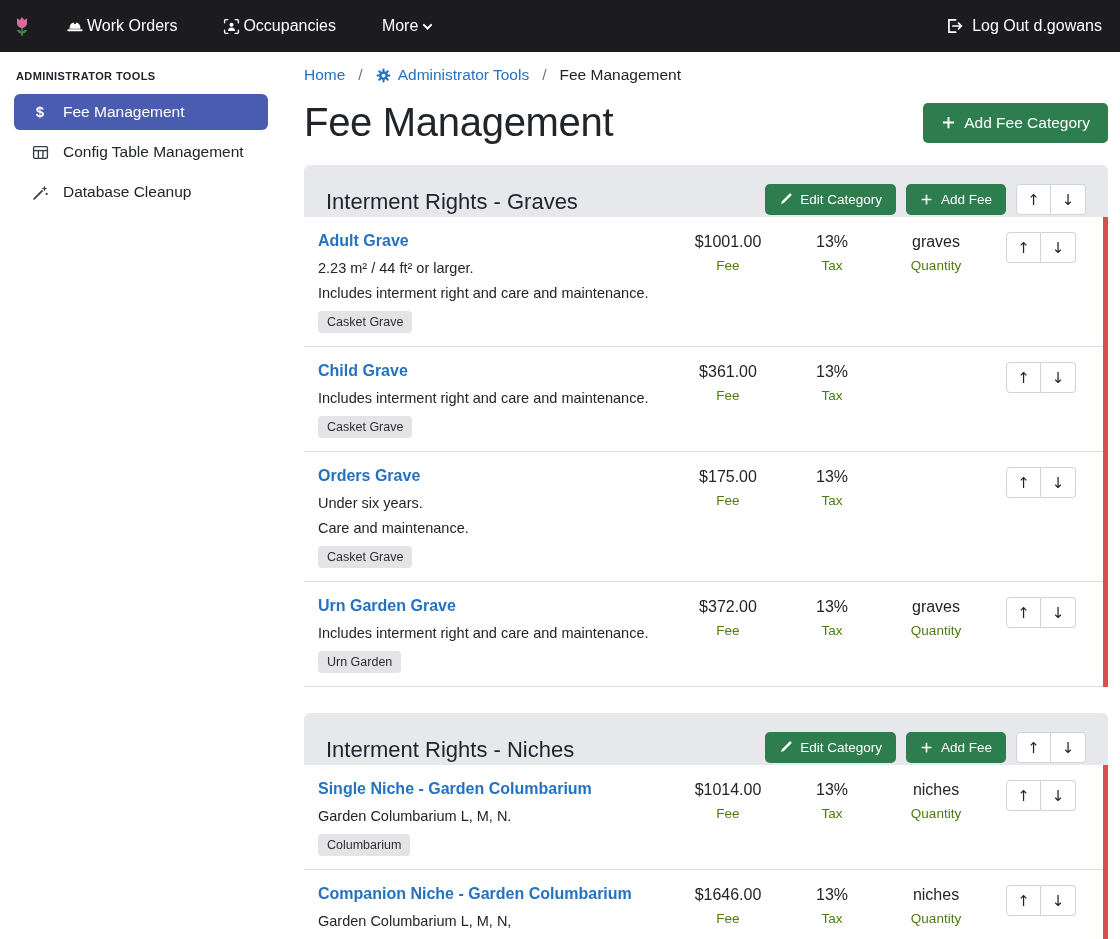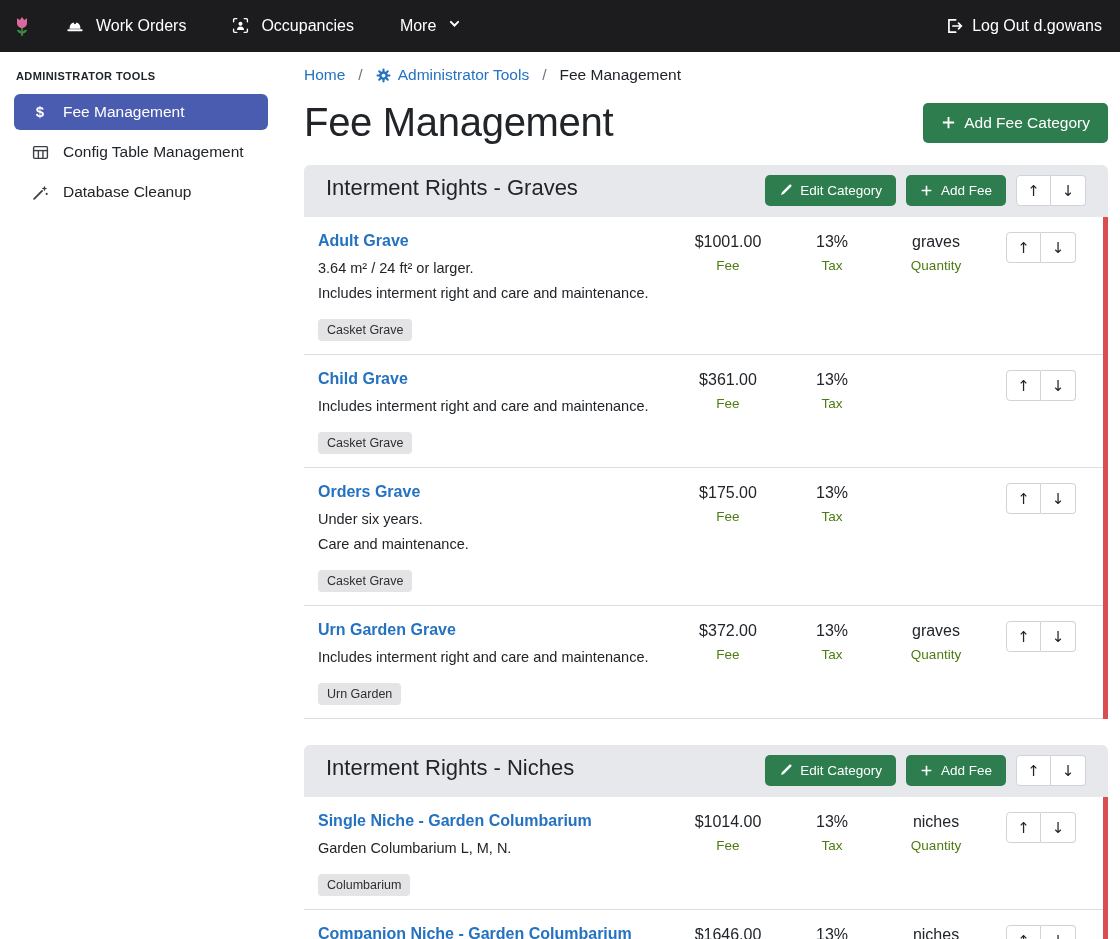--- a/index.html
+++ b/index.html
@@ -5,21 +5,21 @@
   * { margin:0; padding:0; box-sizing:border-box; }
   html,body { width:1120px; height:939px; overflow:hidden; background:#fff;
               font-family:"Liberation Sans",sans-serif; color:#212529; }
 
   
   .navbar { height:52px; background:var(--navbar-bg,#1c1c1e); display:flex; align-items:center;
             padding:0 18px 0 12px; color:#fff; }
   .brand { display:flex; align-items:center; gap:9px; font-weight:700; font-size:16.5px;
            margin-right:34px; cursor:pointer; white-space:nowrap; }
   .nav-links { display:flex; align-items:center; gap:46px; }
-  .nav-item { display:flex; align-items:flex-start; gap:12px; font-size:16px; cursor:pointer; white-space:nowrap; }
+  .nav-item { display:flex; align-items:center; gap:3px; font-size:16px; cursor:pointer; white-space:nowrap; }
   .navbar-right { margin-left:auto; display:flex; align-items:center; gap:9px; font-size:16px; cursor:pointer; }
   .nicon { display:flex; align-items:center; }
 
   
   .layout { display:flex; height:887px; }
   .sidebar { width:280px; flex-shrink:0; padding:12px 12px 0 14px; }
   .sidebar-heading { font-size:11px; font-weight:700; letter-spacing:.4px; color:#212529;
                      margin:6px 0 12px 2px; }
   .side-item { display:flex; gap:13px; align-items:flex-start; padding:8px 10px 8px 16px;
                border-radius:6px; font-size:15.5px; line-height:1.3; color:#212529;
@@ -42,22 +42,22 @@
 
   .btn-green { background:var(--green,#2e7d4e); color:#fff; border:1px solid #29714612;
                border-radius:5px; display:inline-flex; align-items:center; gap:8px;
                cursor:pointer; font-family:inherit; }
   .btn-lg { font-size:15.5px; padding:10px 17px;align-items:center; }
   .btn-sm { font-size:13.5px; padding:7px 13px; }
   .bicon { display:flex; align-items:center; }
 
   
   .category-card { margin-bottom:26px; }
-  .card-header { background:#e7e8ec; border-radius:6px 6px 0 0; padding:10px 22px;
-                 display:flex; align-items:flex-start; min-height:52px; }
+  .card-header { background:#e7e8ec; border-radius:6px 6px 0 0; padding:2px 22px;
+                 display:flex; align-items:flex-end; min-height:52px; }
   .card-title { font-size:22px; font-weight:500; }
   .header-actions { margin-left:auto; display:flex; align-items:center; gap:10px; }
 
   .arrow-group { display:flex; }
   .arrow-btn { width:35px; height:31px; background:#fff; border:1px solid #ced4da;
                display:flex; align-items:center; justify-content:center; cursor:pointer;
                font-family:"DejaVu Sans","Liberation Sans",sans-serif; font-size:15px; color:#212529; }
   .arrow-btn:first-child { border-radius:4px 0 0 4px; }
   .arrow-btn:last-child { border-radius:0 4px 4px 0; border-left:none; }
 
@@ -65,21 +65,21 @@
   .card-body::after { content:""; position:absolute; top:0; right:0; bottom:0; width:5px;
                       background:var(--danger-strip,#d94f4f); }
 
   .fee-row { display:flex; align-items:flex-start; padding:15px 20px 13px 14px;
              border-bottom:1px solid #dcdde0; }
   .fee-info { flex:1; padding-right:10px; min-width:0; }
   .fee-name { display:block; width:fit-content; color:var(--link-blue,#2472c0); font-weight:600;
               font-size:16px; text-decoration:none; cursor:pointer; margin-bottom:10px; }
   .fee-desc { font-size:14.5px; margin-bottom:9px; }
   .badge { display:inline-block; background:#e4e4e7; border-radius:4px; padding:4px 9px;
-           font-size:12.5px; color:#2f2f2f; margin-top:9px; }
+           font-size:12.5px; color:#2f2f2f; margin-top:1px; }
 
   .stat-col { width:104px; text-align:center; padding-top:1px; flex-shrink:0; }
   .stat-value { font-size:16px; }
   .stat-label { font-size:13.5px; color:#4d7c0f; margin-top:7px; }
   .row-arrows { width:94px; flex-shrink:0; display:flex; justify-content:flex-end;
                 padding-right:12px; margin-left:6px; }
 </style>
 </head>
 <body>
 
@@ -235,21 +235,21 @@
         <div class="arrow-group">
           <button class="arrow-btn">↑</button>
           <button class="arrow-btn">↓</button>
         </div>
       </div>
     </div>
     <div class="card-body">
   <div class="fee-row">
     <div class="fee-info">
       <a class="fee-name">Adult Grave</a>
-      <div class="fee-desc">3.64 m² / 24 ft² or larger.</div>
+      <div class="fee-desc">2.23 m² / 44 ft² or larger.</div>
       <div class="fee-desc">Includes interment right and care and maintenance.</div>
       <span class="badge">Casket Grave</span>
     </div>
     <div class="stat-col">
       <div class="stat-value">$1001.00</div>
       <div class="stat-label">Fee</div>
     </div>
     <div class="stat-col">
       <div class="stat-value">13%</div>
       <div class="stat-label">Tax</div>

